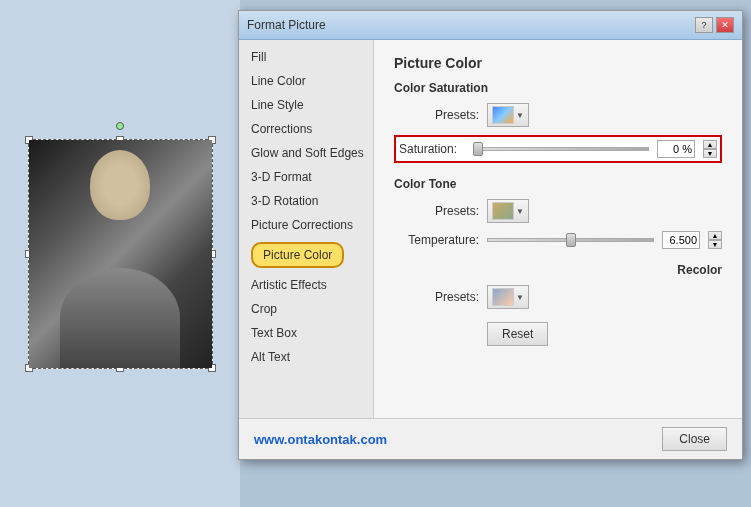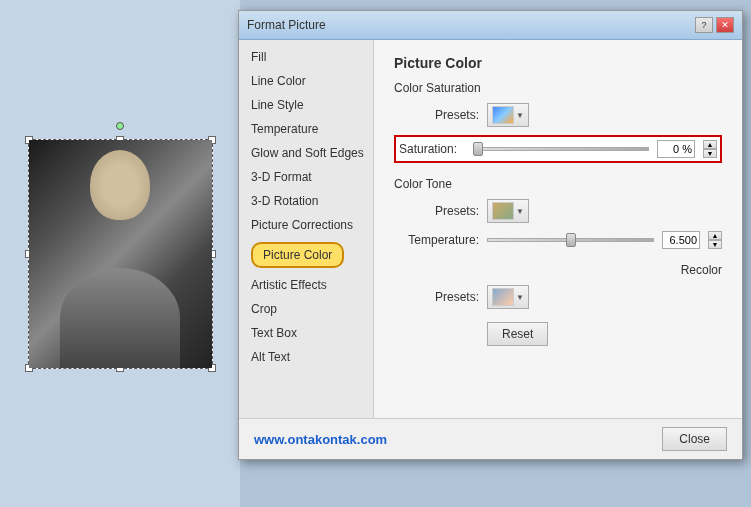--- a/index.html
+++ b/index.html
@@ -183,21 +183,21 @@
 
     .section-title {
       font-size: 14px;
       font-weight: bold;
       color: #333;
       margin-bottom: 10px;
     }
 
     .subsection-title {
       font-size: 12px;
-      font-weight: normal;
+      font-weight: bold;
       color: #333;
       margin-bottom: 8px;
       margin-top: 10px;
     }
 
     .row {
       display: flex;
       align-items: center;
       margin-bottom: 8px;
       gap: 8px;
@@ -389,21 +389,21 @@
       <div class="title-btn close-btn">✕</div>
     </div>
   </div>
 
   <div class="dialog-body">
 
     <div class="sidebar">
       <div class="sidebar-item">Fill</div>
       <div class="sidebar-item">Line Color</div>
       <div class="sidebar-item">Line Style</div>
-      <div class="sidebar-item">Temperature</div>
+      <div class="sidebar-item">Corrections</div>
       <div class="sidebar-item">Glow and Soft Edges</div>
       <div class="sidebar-item">3-D Format</div>
       <div class="sidebar-item">3-D Rotation</div>
       <div class="sidebar-item">Picture Corrections</div>
       <div class="sidebar-item active">
         <span class="active-highlight">Picture Color</span>
       </div>
       <div class="sidebar-item">Artistic Effects</div>
       <div class="sidebar-item">Crop</div>
       <div class="sidebar-item">Text Box</div>

